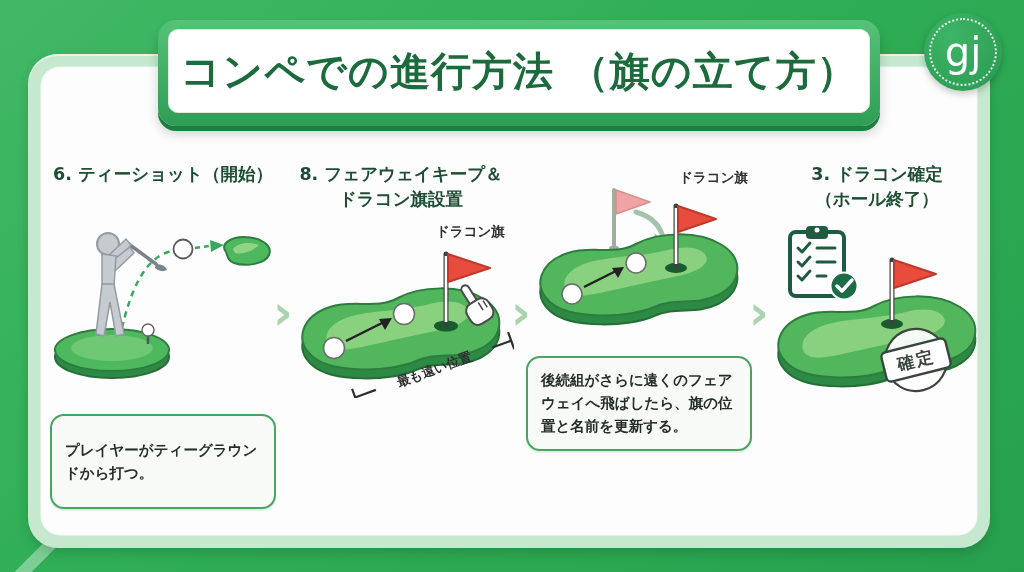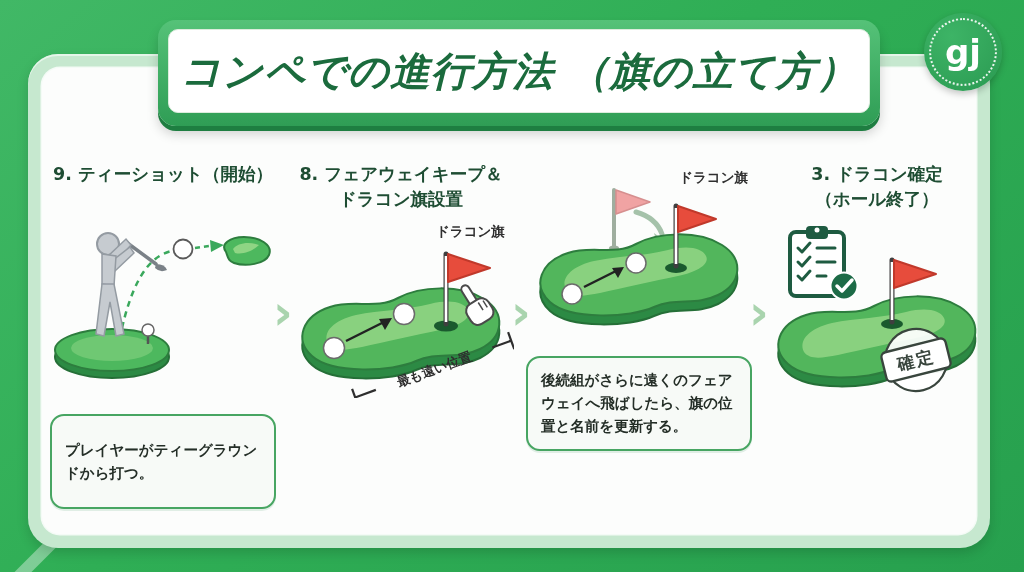--- a/index.html
+++ b/index.html
@@ -19,29 +19,29 @@
   .card-inner{ position:absolute; inset:14px; background:#fcfdfc; border-radius:18px;
          box-shadow:0 0 0 1.5px rgba(255,255,255,.8); }
 
   
   .banner{ position:absolute; left:158px; top:20px; width:722px; height:106px;
            background:linear-gradient(180deg,#55c278 0%,#2f9d55 100%);
            border-radius:18px; padding:9px 10px 13px;
            box-shadow:0 5px 0 #1e7e41, 0 8px 12px rgba(0,0,0,.18); }
   .banner-inner{ width:100%; height:100%; background:#ffffff; border-radius:10px;
            border:1px solid #dcecdd; display:flex; align-items:center; justify-content:center; }
-  .banner-title{ font-size:40px; font-weight:800; color:#1b6b3d; letter-spacing:1px;font-style:italic; }
+  .banner-title{ font-size:40px; font-weight:800; color:#1b6b3d; letter-spacing:1px; }
 
   
   .logo{ position:absolute; left:924px; top:13px; width:78px; height:78px; border-radius:50%;
          background:radial-gradient(circle at 35% 30%, #3db466, #2a9951);
          box-shadow:0 3px 7px rgba(0,0,0,.22);
          display:flex; align-items:center; justify-content:center; }
   .logo-ring{ position:absolute; inset:5px; border:2px dotted rgba(255,255,255,.9); border-radius:50%; }
-  .logo-text{ color:#ffffff; font-size:34px; font-weight:700; }
+  .logo-text{ color:#ffffff; font-size:40px; font-weight:400; }
 
   
   .columns{ position:absolute; left:50px; top:162px; width:940px;
             display:flex; justify-content:space-between; }
   .step{ width:226px; display:flex; flex-direction:column; align-items:center; }
   .step-title{ height:58px; font-size:17.5px; font-weight:800; color:#1e4d33;
             text-align:center; white-space:pre-line; line-height:1.4; }
   .illus{ width:226px; height:178px; }
   .desc{ margin-top:16px; width:100%; min-height:95px;
          border:2.5px solid #47a562; border-radius:14px; background:#f7faf7;
@@ -73,21 +73,21 @@
   </div>
 
   <div class="logo">
     <div class="logo-ring"></div>
     <div class="logo-text">gj</div>
   </div>
 
   <div class="columns">
 
     <div class="step">
-      <div class="step-title">9. ティーショット（開始）</div>
+      <div class="step-title">6. ティーショット（開始）</div>
       <svg class="illus" viewBox="0 0 226 178">
 
         <g transform="translate(168,16)">
           <path d="M8,16 C2,8 12,1 26,1 C42,1 55,9 51,19 C47,28 28,31 16,27 C10,25 10,21 8,16 Z" fill="#4db85e" stroke="#2d7d3e" stroke-width="2"></path>
           <path d="M15,13 C19,7 31,5 41,9 C35,15 25,19 17,17 Z" fill="#8fd584"></path>
         </g>
 
         <path d="M72,108 C85,52 104,32 128,30" fill="none" stroke="#3aa85c" stroke-width="2.5" stroke-dasharray="6 5"></path>
         <circle cx="133" cy="29" r="9.5" fill="#ffffff" stroke="#5a5a5a" stroke-width="1.8"></circle>
         <path d="M145,28 L159,26" fill="none" stroke="#3aa85c" stroke-width="2.5" stroke-dasharray="5 4"></path>

